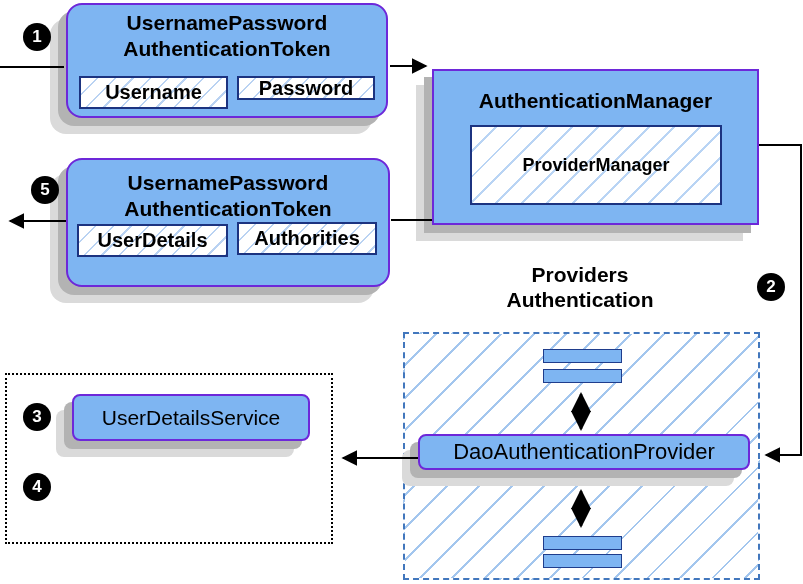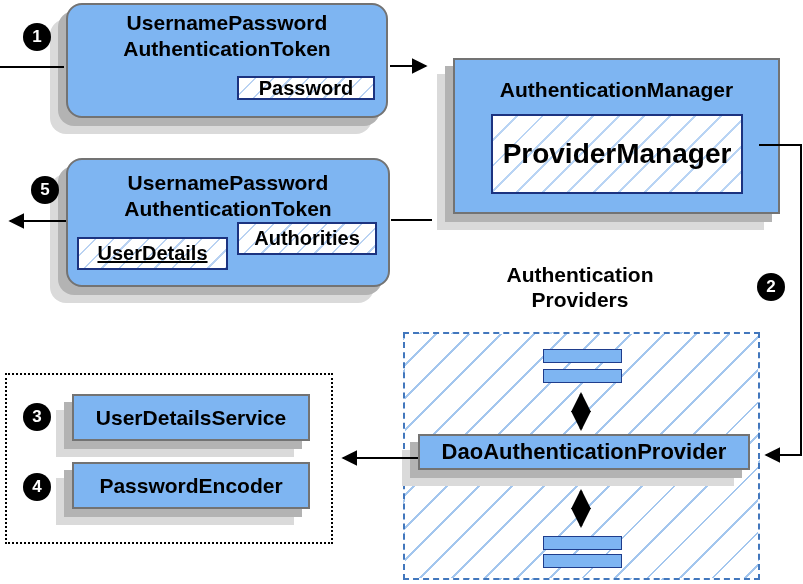--- a/index.html
+++ b/index.html
@@ -1,21 +1,21 @@
 <!DOCTYPE html>
 <html><head>
 <meta charset="utf-8">
 <style>
   html,body{margin:0;padding:0;background:#ffffff;}
   #canvas{
     position:relative;width:803px;height:584px;background:#ffffff;overflow:hidden;
     font-family:"Liberation Sans",sans-serif;color:#000;
   }
   .node{
-    position:absolute;background:#7eb5f2;border:2px solid #737373;
+    position:absolute;background:#7eb5f2;border:2px solid #6d28d9;
     box-sizing:border-box;z-index:2;
   }
   .shadowed{box-shadow:-8px 8px 0 #b3b3b3,-16px 16px 0 #dadada;}
   .rounded{border-radius:16px;}
   .title{font-weight:bold;font-size:21px;line-height:26px;text-align:center;}
   .fieldbox{
     position:absolute;background:#fff;border:2px solid #1c3380;box-sizing:border-box;
     display:flex;align-items:center;justify-content:center;
     font-weight:bold;font-size:20px;
     background-image:repeating-linear-gradient(135deg,transparent,transparent 11px,#b9d2f2 11px,#b9d2f2 12.5px);
@@ -32,21 +32,21 @@
   .bar{
     position:absolute;width:79px;height:14px;background:#7eb5f2;
     border:1.5px solid #1f3d8c;box-sizing:border-box;z-index:2;
   }
   .dotted-zone{
     position:absolute;left:5px;top:373px;width:328px;height:171px;box-sizing:border-box;
     border:2.5px dotted #000;z-index:1;
   }
   .svc{
     display:flex;align-items:center;justify-content:center;
-    font-weight:bold;font-size:21px;
+    font-weight:normal;font-size:21px;border-radius:8px;
   }
   .badge{
     position:absolute;width:28px;height:28px;border-radius:50%;background:#000;
     color:#fff;font-weight:bold;font-size:17px;display:flex;align-items:center;
     justify-content:center;z-index:6;
   }
   .floating-label{
     position:absolute;font-weight:bold;font-size:21px;line-height:25px;
     text-align:center;z-index:2;
   }
@@ -55,56 +55,56 @@
 </head>
 <body>
 
 <div id="canvas">
 
   <div class="node rounded shadowed" style="left:66px;top:3px;width:322px;height:115px;">
     <div class="title" style="margin-top:5px;">
       <div>UsernamePassword</div>
       <div>AuthenticationToken</div>
     </div>
+    <div class="fieldbox" style="left:11px;top:71px;width:149px;height:33px;">Username</div>
     <div class="fieldbox" style="left:169px;top:71px;width:138px;height:24px;">Password</div>
   </div>
 
-  <div class="node shadowed" style="left:432px;top:58px;width:327px;height:156px;margin-left:21px;">
+  <div class="node shadowed" style="left:432px;top:69px;width:327px;height:156px;">
     <div class="title" style="margin-top:17px;">AuthenticationManager</div>
-    <div class="fieldbox hatch-mid" style="left:36px;top:54px;width:252px;height:80px;font-size:28px;background-image:repeating-linear-gradient(135deg,transparent,transparent 16px,#b9d4f4 16px,#b9d4f4 18px);">ProviderManager</div>
+    <div class="fieldbox hatch-mid" style="left:36px;top:54px;width:252px;height:80px;font-size:18px;background-image:repeating-linear-gradient(135deg,transparent,transparent 16px,#b9d4f4 16px,#b9d4f4 18px);">ProviderManager</div>
   </div>
 
   <div class="node rounded shadowed" style="left:66px;top:158px;width:324px;height:129px;">
     <div class="title" style="margin-top:10px;">
       <div>UsernamePassword</div>
       <div>AuthenticationToken</div>
     </div>
-    <div class="fieldbox" style="left:9px;top:77px;width:151px;height:33px;text-decoration:underline;">UserDetails</div>
+    <div class="fieldbox" style="left:9px;top:64px;width:151px;height:33px;">UserDetails</div>
     <div class="fieldbox" style="left:169px;top:62px;width:140px;height:33px;">Authorities</div>
   </div>
 
   <div class="floating-label" style="left:460px;top:262px;width:240px;">
+    <div>Providers</div>
     <div>Authentication</div>
-    <div>Providers</div>
   </div>
 
   <div class="providers-zone"></div>
 
   <div class="bar" style="left:543px;top:349px;"></div>
   <div class="bar" style="left:543px;top:369px;"></div>
   <div class="bar" style="left:543px;top:536px;"></div>
   <div class="bar" style="left:543px;top:554px;"></div>
 
   <div class="node shadowed svc" style="left:418px;top:434px;width:332px;height:36px;font-size:22px;">DaoAuthenticationProvider</div>
 
   <div class="dotted-zone"></div>
 
   <div class="node shadowed svc" style="left:72px;top:394px;width:238px;height:47px;">UserDetailsService</div>
 
-  <div class="node shadowed svc" style="left:72px;top:462px;width:238px;height:47px;">PasswordEncoder</div>
 
   <div class="badge" style="left:23px;top:23px;">1</div>
   <div class="badge" style="left:757px;top:273px;">2</div>
   <div class="badge" style="left:23px;top:403px;">3</div>
   <div class="badge" style="left:23px;top:473px;">4</div>
   <div class="badge" style="left:31px;top:176px;">5</div>
 
   <svg id="wires" width="803" height="584" viewBox="0 0 803 584">
     <defs>
       <marker id="arr" viewBox="0 0 10 10" refX="9" refY="5" markerWidth="8" markerHeight="8" orient="auto-start-reverse">

